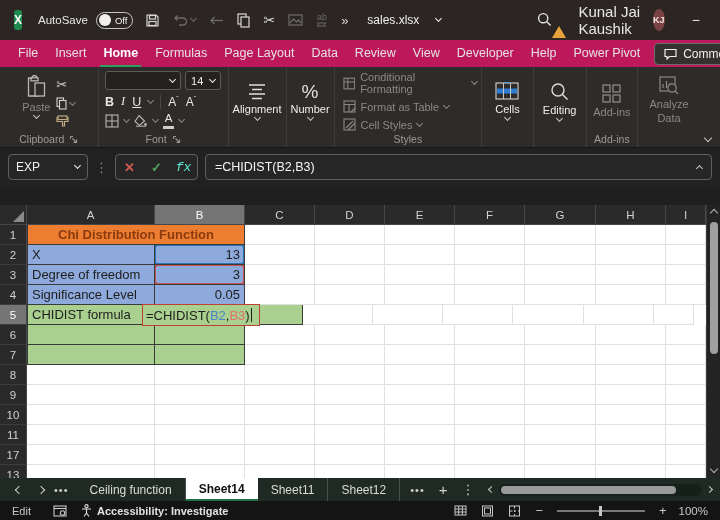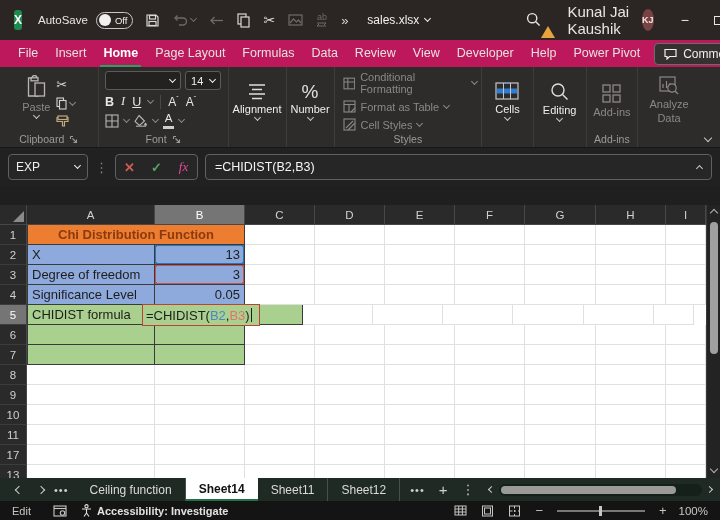--- a/index.html
+++ b/index.html
@@ -19,21 +19,21 @@
   .titlebar { position:absolute; top:0; left:0; right:0; height:40px; background:#2b2623; display:flex; align-items:center; font-size:11.5px; color:#e8e6e4; }
   .excel-icon { width:20px; height:20px; margin-left:14px; border-radius:3px; background:var(--excel_green); color:#fff; font-weight:700; font-size:12px; display:flex; align-items:center; justify-content:center; }
   .autosave-label { margin-left:16px; }
   .autosave-toggle { margin-left:8px; width:42px; height:17px; border:1px solid #c9c7c5; border-radius:9px; display:flex; align-items:center; padding:0 5px 0 2px; gap:4px; }
   .autosave-knob { width:12px; height:12px; border-radius:50%; background:#f2f0ee; }
   .autosave-state { font-size:9.5px; color:#f2f0ee; }
   .qat { display:flex; align-items:center; margin-left:12px; gap:13px; }
   .qat .ic { display:flex; align-items:center; color:#d9d7d5; }
   .qat .disabled { color:#6e6b68; }
   .overflow-chevs { color:#d9d7d5; font-size:13px; letter-spacing:-1px; }
-  .filename { margin-left:20px; display:flex; align-items:center; gap:6px; font-size:12px; color:#f2f0ee; }
+  .filename { margin-left:20px; display:flex; align-items:center; gap:17px; font-size:12px; color:#f2f0ee; }
   .search-btn { margin-left:96px; color:#e8e6e4; }
   .tb-right { margin-left:auto; display:flex; align-items:center; }
   .warn-wrap { position:relative; width:15px; height:13px; }
   .warn-tri { width:0; height:0; border-left:7px solid transparent; border-right:7px solid transparent; border-bottom:12px solid var(--warning); }
   .warn-ex { position:absolute; left:5px; top:3px; font-size:8px; font-weight:700; color:#2b2623; }
   .user-name { margin-left:12px; font-size:15px; }
   .avatar { margin-left:10px; width:22px; height:22px; border-radius:50%; background:var(--avatar); color:#f0e4e4; font-size:9px; font-weight:700; display:flex; align-items:center; justify-content:center; }
   .win-btns { display:flex; margin-left:14px; }
   .win-btn { width:34px; height:40px; display:flex; align-items:center; justify-content:center; color:#e8e6e4; font-size:14px; }
   .max-glyph { width:9px; height:9px; border:1.2px solid #e8e6e4; }
@@ -77,21 +77,21 @@
   .ribbon-collapse { display:flex; align-items:flex-end; justify-content:center; padding:0 9px 6px 5px; color:#c9c7c5; }
 
   
   .formula-row { position:absolute; top:148px; left:0; right:0; height:38px; background:#212121; display:flex; align-items:center; padding:0 8px; gap:7px; }
   .name-box { width:80px; height:26px; background:#262626; border:1px solid #606060; border-radius:4px; display:flex; align-items:center; justify-content:space-between; padding:0 7px; font-size:12px; color:#f2f0ee; }
   .fx-sep { color:#8a8886; font-size:13px; }
   .fx-panel { height:26px; background:#262626; border:1px solid #606060; border-radius:4px; display:flex; align-items:center; }
   .fx-panel > div { width:27px; height:100%; display:flex; align-items:center; justify-content:center; font-size:13px; }
   .fx-cancel { color:#d25b52; font-weight:700; }
   .fx-enter { color:#57a15f; font-weight:700; }
-  .fx-fn { font-style:italic; font-family:Liberation Serif, serif; color:#ec4899; }
+  .fx-fn { font-style:italic; font-family:Liberation Mono, monospace; color:#5eead4; }
   .formula-input { flex:1; height:26px; background:#262626; border:1px solid #606060; border-radius:4px; display:flex; align-items:center; padding:0 9px; font-size:12.5px; color:#f6f4f2; }
   .formula-input .chev { margin-left:auto; color:#c9c7c5; }
 
   
   .grid-wrap { position:absolute; top:205px; left:0; width:706px; height:273px; background:#ffffff; overflow:hidden; }
   .ghead-row { display:flex; height:20px; background:#2a2a2a; }
   .gcorner { width:27px; height:20px; border-right:1px solid #474747; border-bottom:1px solid #474747; position:relative; background:#2a2a2a; }
   .gcorner .tri { position:absolute; right:2px; bottom:2px; width:0; height:0; border-style:solid; border-width:0 0 11px 11px; border-color:transparent transparent #8a8a8a transparent; }
   .chead { height:20px; display:flex; align-items:center; justify-content:center; font-size:11.5px; color:#d2d0ce; border-right:1px solid #474747; border-bottom:1px solid #474747; background:#2a2a2a; }
   .chead.sel { background:#757575; color:#ffffff; }
@@ -221,22 +221,22 @@
           </span>
 
       </div>
     </div>
   </div>
 
   <div class="menubar">
     <span class="mtab">File</span>
     <span class="mtab">Insert</span>
     <span class="mtab active">Home</span>
+    <span class="mtab">Formulas</span>
     <span class="mtab">Page Layout</span>
-    <span class="mtab">Formulas</span>
     <span class="mtab">Data</span>
     <span class="mtab">Review</span>
     <span class="mtab">View</span>
     <span class="mtab">Developer</span>
     <span class="mtab">Help</span>
     <span class="mtab">Power Pivot</span>
     <div class="comments-btn">
       <svg width="13" height="12" viewBox="0 0 13 12" fill="none" stroke="#f2f0ee" stroke-width="1.2">
           <path d="M1 1.5 h11 v7 h-6.5 l-2.5 2.5 v-2.5 h-2 z"></path>
         </svg>

